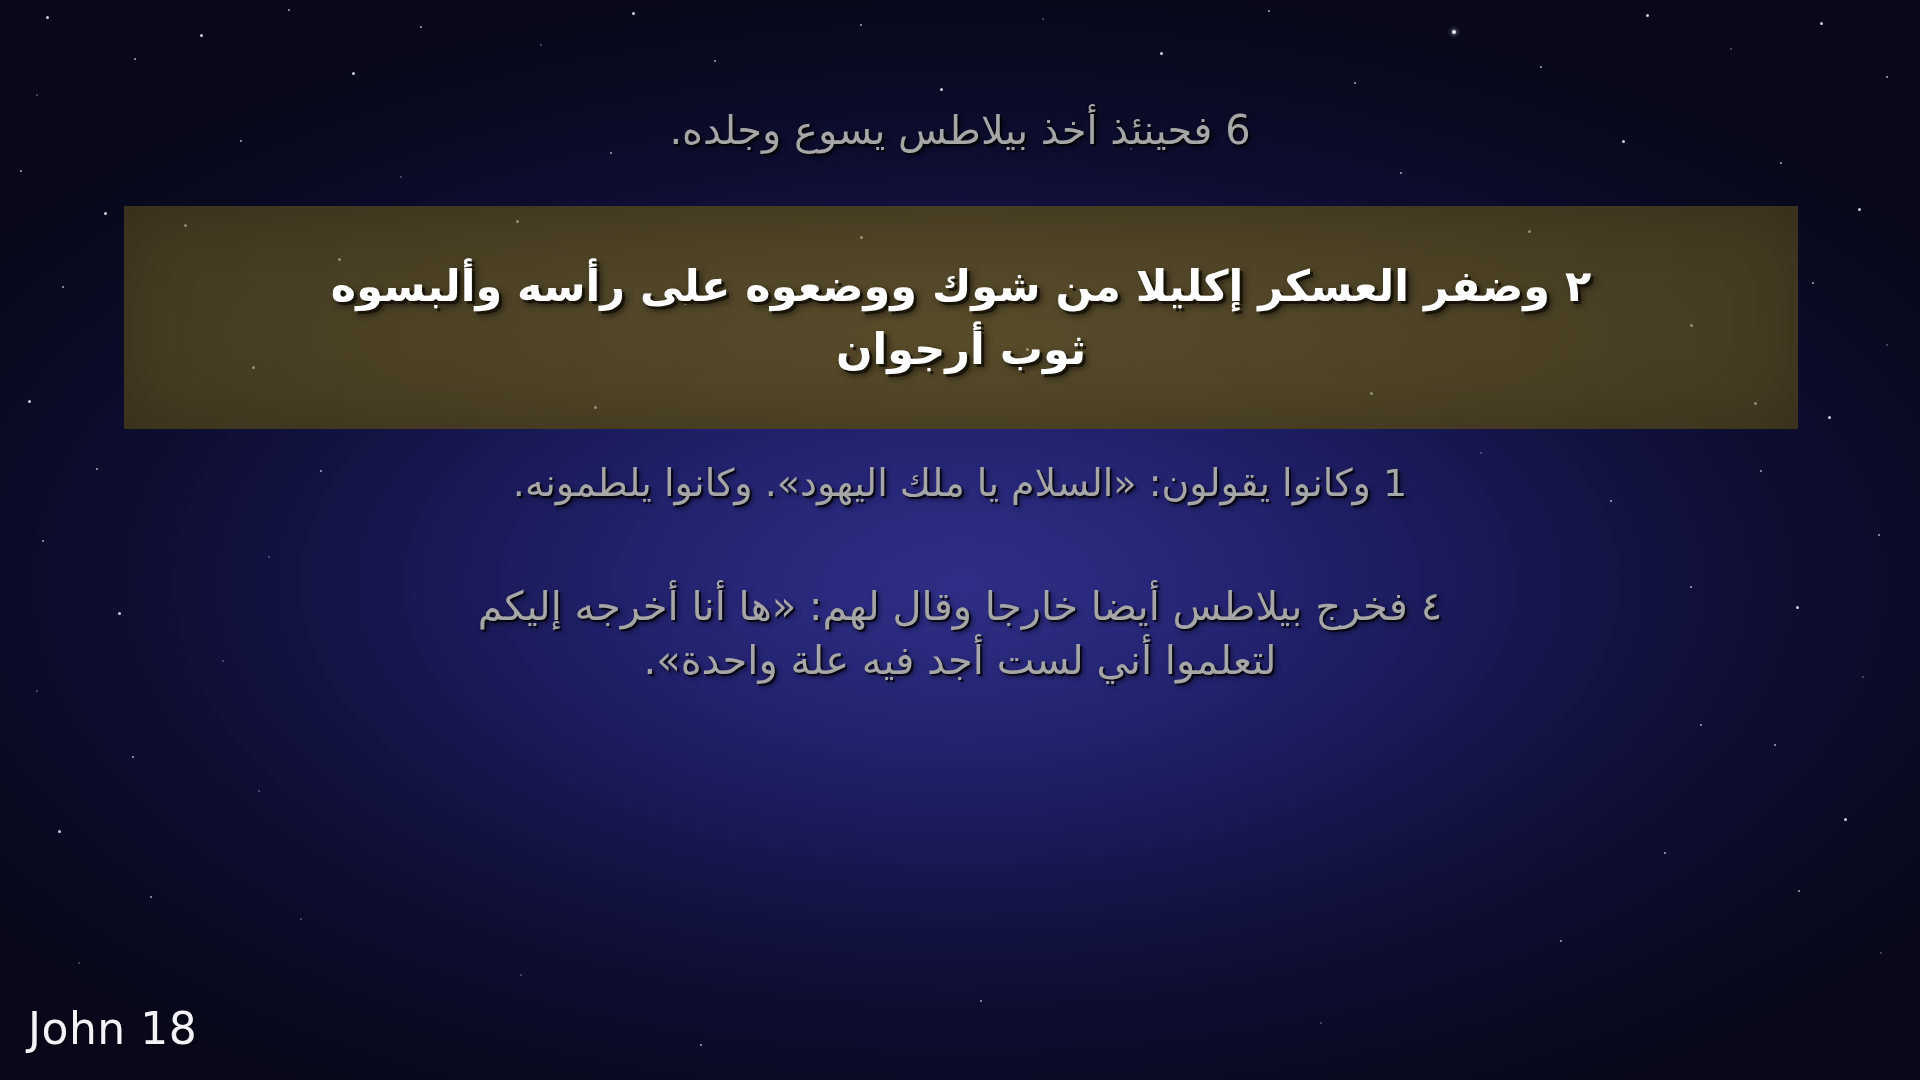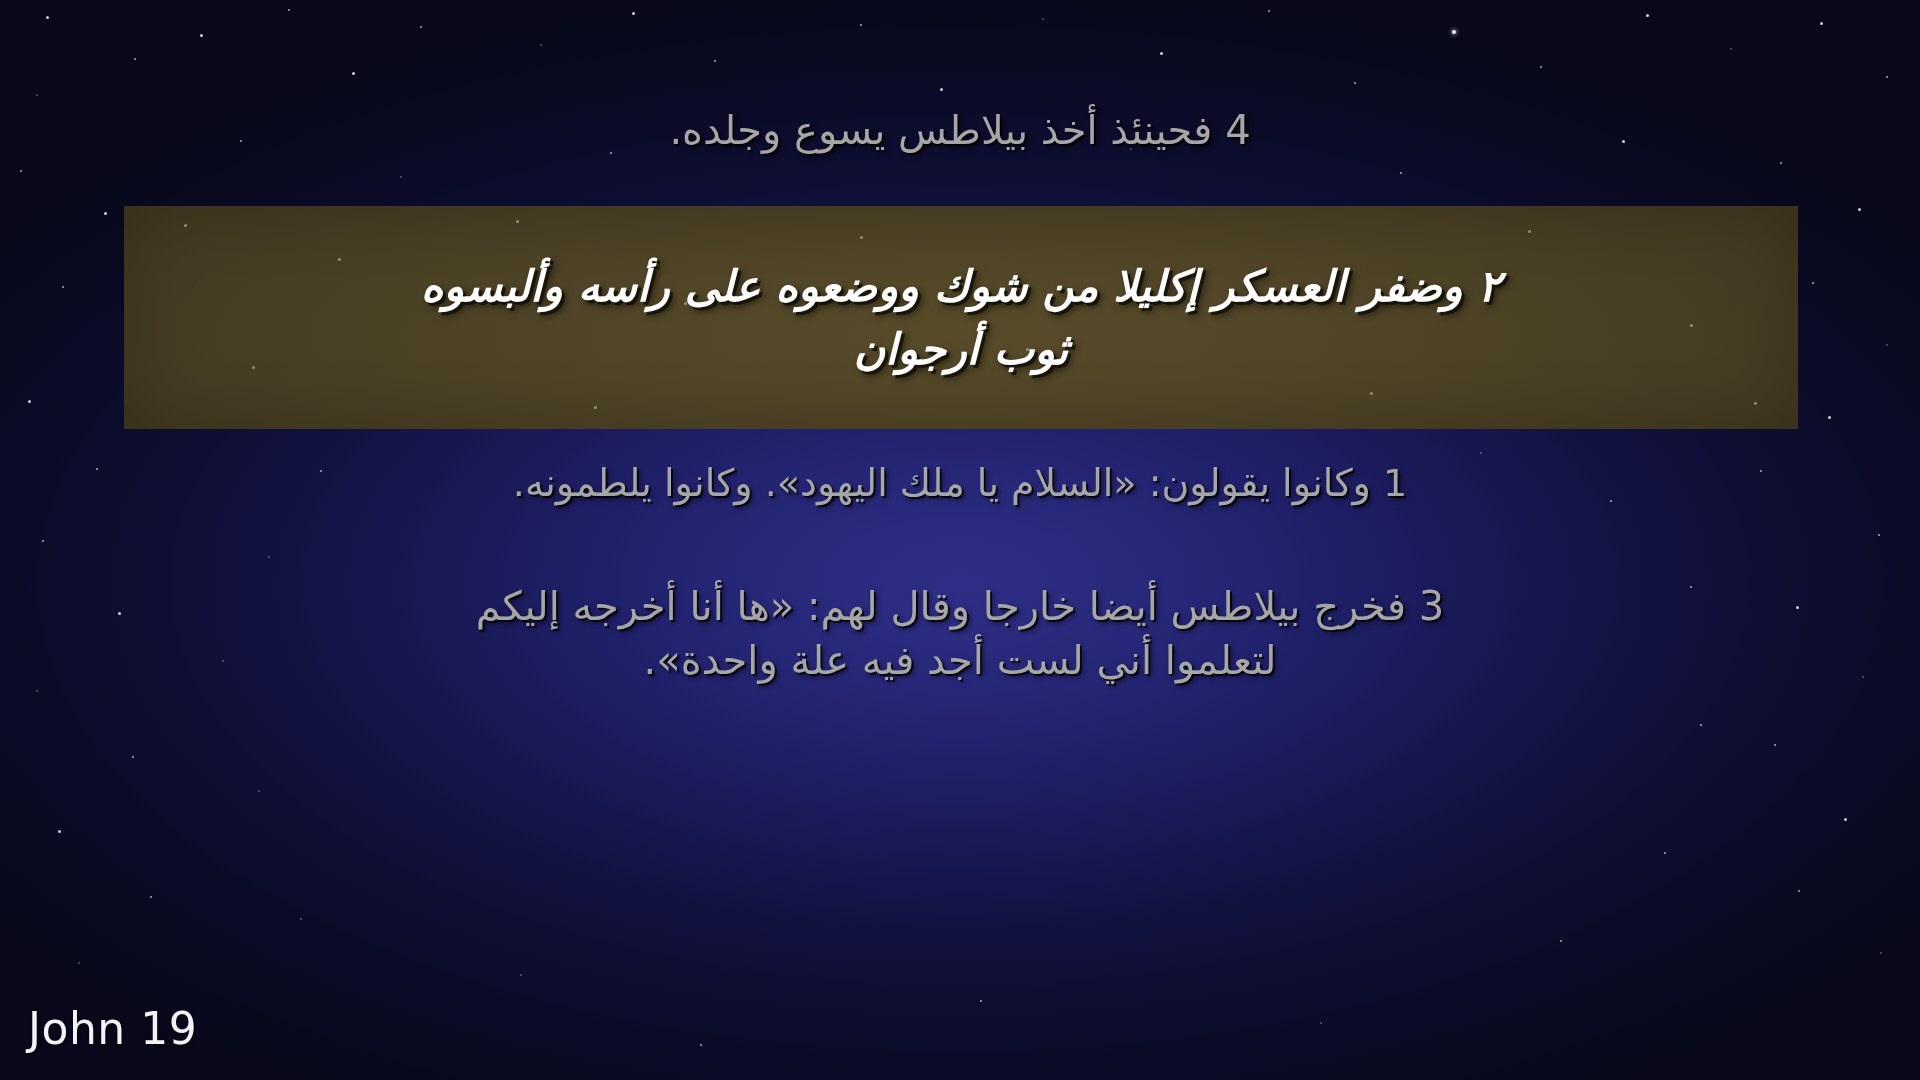--- a/index.html
+++ b/index.html
@@ -127,21 +127,20 @@
     box-sizing: border-box;
     font-family: "DejaVu Sans", "Liberation Sans", sans-serif;
     font-size: 43px;
     line-height: 1.45;
     font-weight: 700;
     color: #ffffff;
     text-shadow:
       3px 3px 0 rgba(20,16,6,.85),
       4px 4px 7px rgba(0,0,0,.6);
     white-space: pre-line;
-    font-style: italic;
   }
 
   
   #reference {
     position: absolute;
     left: 28px;
     bottom: 26px;
     direction: ltr;
     font-family: "DejaVu Sans", "Liberation Sans", sans-serif;
     font-size: 44px;
@@ -227,25 +226,25 @@
     <span class="star s1 dim" style="left:300px;  top:918px;"></span>
     <span class="star s1" style="left:1560px; top:940px;"></span>
     <span class="star s1 dim" style="left:520px;  top:974px;"></span>
     <span class="star s1" style="left:980px;  top:1000px;"></span>
     <span class="star s1 dim" style="left:1320px; top:1022px;"></span>
     <span class="star s1" style="left:700px;  top:1044px;"></span>
   </div>
 
   <div class="verses">
 
-    <div class="verse" id="verse-1">4 فحينئذ أخذ بيلاطس يسوع وجلده.</div>
+    <div class="verse" id="verse-1">6 فحينئذ أخذ بيلاطس يسوع وجلده.</div>
 
     <div class="verse" id="verse-3">1 وكانوا يقولون: «السلام يا ملك اليهود». وكانوا يلطمونه.</div>
 
-    <div class="verse" id="verse-4">3 فخرج بيلاطس أيضا خارجا وقال لهم: «ها أنا أخرجه إليكم
+    <div class="verse" id="verse-4">٤ فخرج بيلاطس أيضا خارجا وقال لهم: «ها أنا أخرجه إليكم
 لتعلموا أني لست أجد فيه علة واحدة».</div>
 
   </div>
 
   <div id="highlight-box">
     <div class="hl-stars">
       <span class="hl-star" style="left:60px;  top:18px;"></span>
       <span class="hl-star" style="left:214px; top:52px;"></span>
       <span class="hl-star" style="left:392px; top:14px;"></span>
       <span class="hl-star" style="left:560px; top:96px;"></span>
@@ -257,15 +256,15 @@
       <span class="hl-star" style="left:1566px;top:118px;"></span>
       <span class="hl-star" style="left:128px; top:160px;"></span>
       <span class="hl-star" style="left:470px; top:200px;"></span>
       <span class="hl-star" style="left:1630px;top:196px;"></span>
     </div>
 
     <div id="verse-2">٢ وضفر العسكر إكليلا من شوك ووضعوه على رأسه وألبسوه
 ثوب أرجوان</div>
   </div>
 
-  <div id="reference">John 19</div>
+  <div id="reference">John 18</div>
 
 </div>
 
 </body></html>

